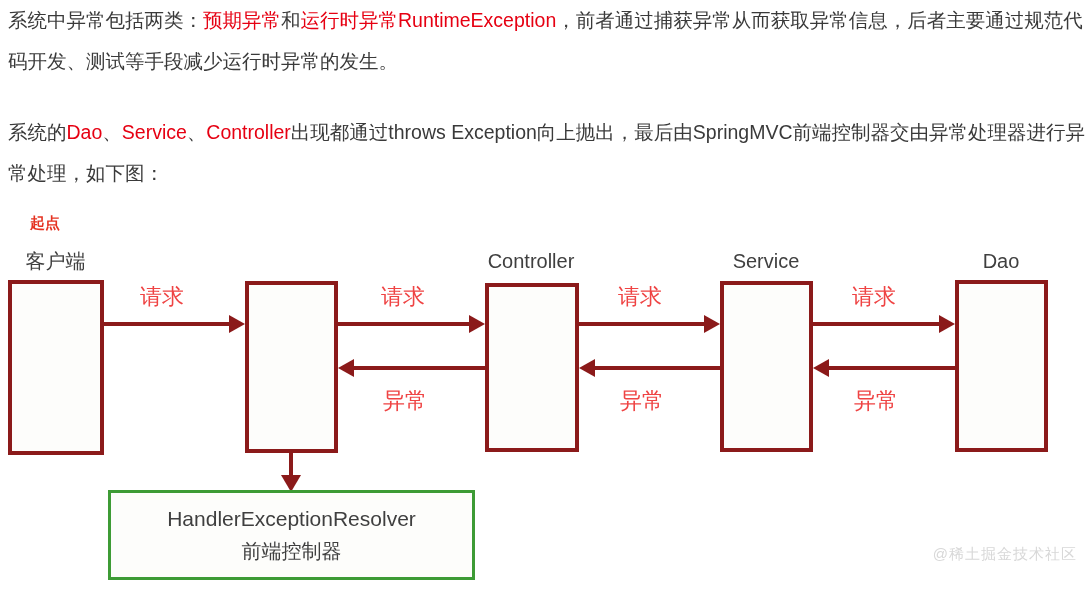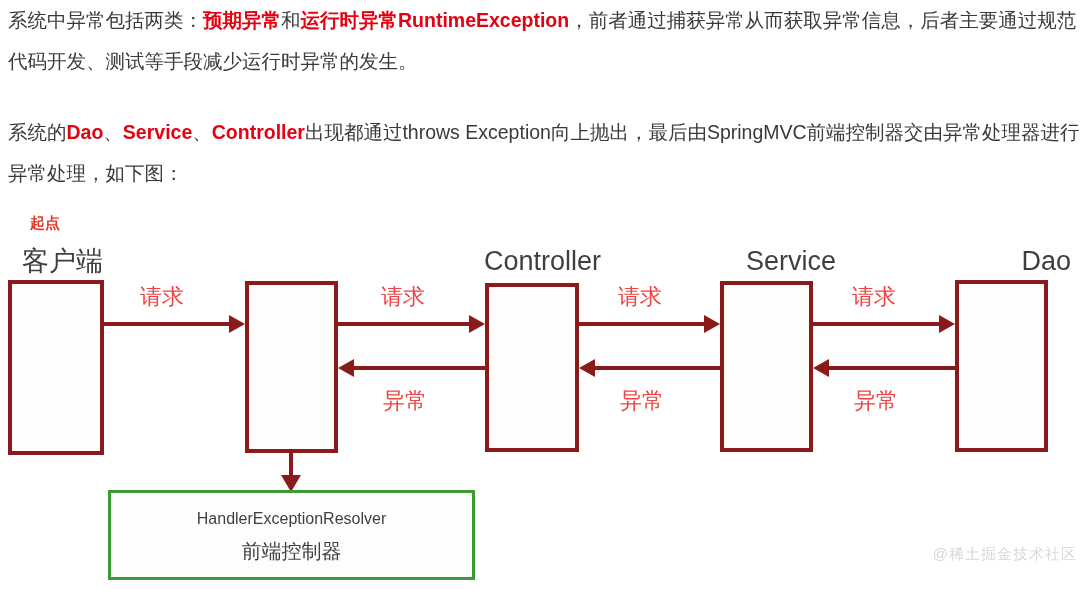--- a/index.html
+++ b/index.html
@@ -24,44 +24,44 @@
     font-size: 19.5px;
     line-height: 41px;
     color: #3a3a3a;
     letter-spacing: 0px;
   }
   #para-1 { top: 0px; }
   #para-2 { top: 112px; }
 
   .hl {
     color: #e60012;
-    font-weight: bold;
+    font-weight: normal;
   }
 
   
   #diagram {
     position: absolute;
     left: 0;
     top: 0;
     width: 1091px;
     height: 432px;
   }
 
   .node {
     position: absolute;
     box-sizing: border-box;
     border: 4px solid #8b1a1a;
     background: #fdfdfb;
   }
 
   .node-label {
     position: absolute;
-    font-size: 27px;
+    font-size: 20px;
     color: #3f3f3f;
-    text-align: right;
+    text-align: center;
     white-space: nowrap;
     line-height: 26px;
   }
 
   .start-tag {
     position: absolute;
     font-size: 15px;
     color: #e53322;
     font-weight: bold;
     white-space: nowrap;
@@ -111,21 +111,21 @@
     position: absolute;
     box-sizing: border-box;
     border: 3px solid #3d9b35;
     background: #fdfdfb;
     display: flex;
     flex-direction: column;
     align-items: center;
     justify-content: center;
   }
   .handler-line1 {
-    font-size: 16px;
+    font-size: 21px;
     color: #3f3f3f;
     line-height: 32px;
     white-space: nowrap;
   }
   .handler-line2 {
     font-size: 20px;
     color: #3f3f3f;
     line-height: 32px;
     white-space: nowrap;
   }

